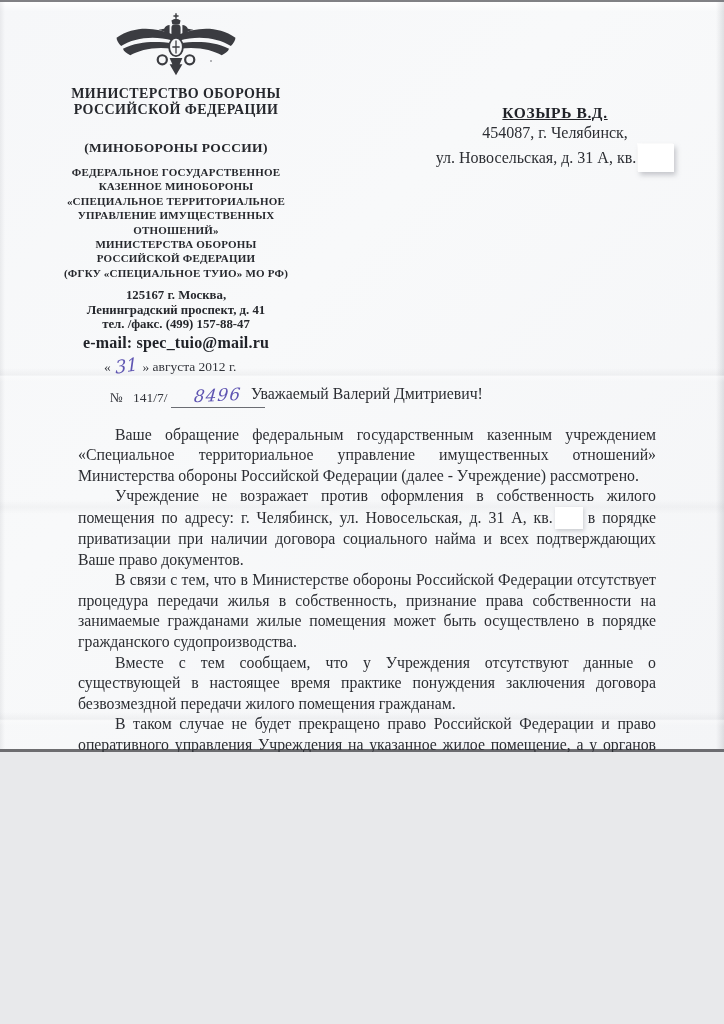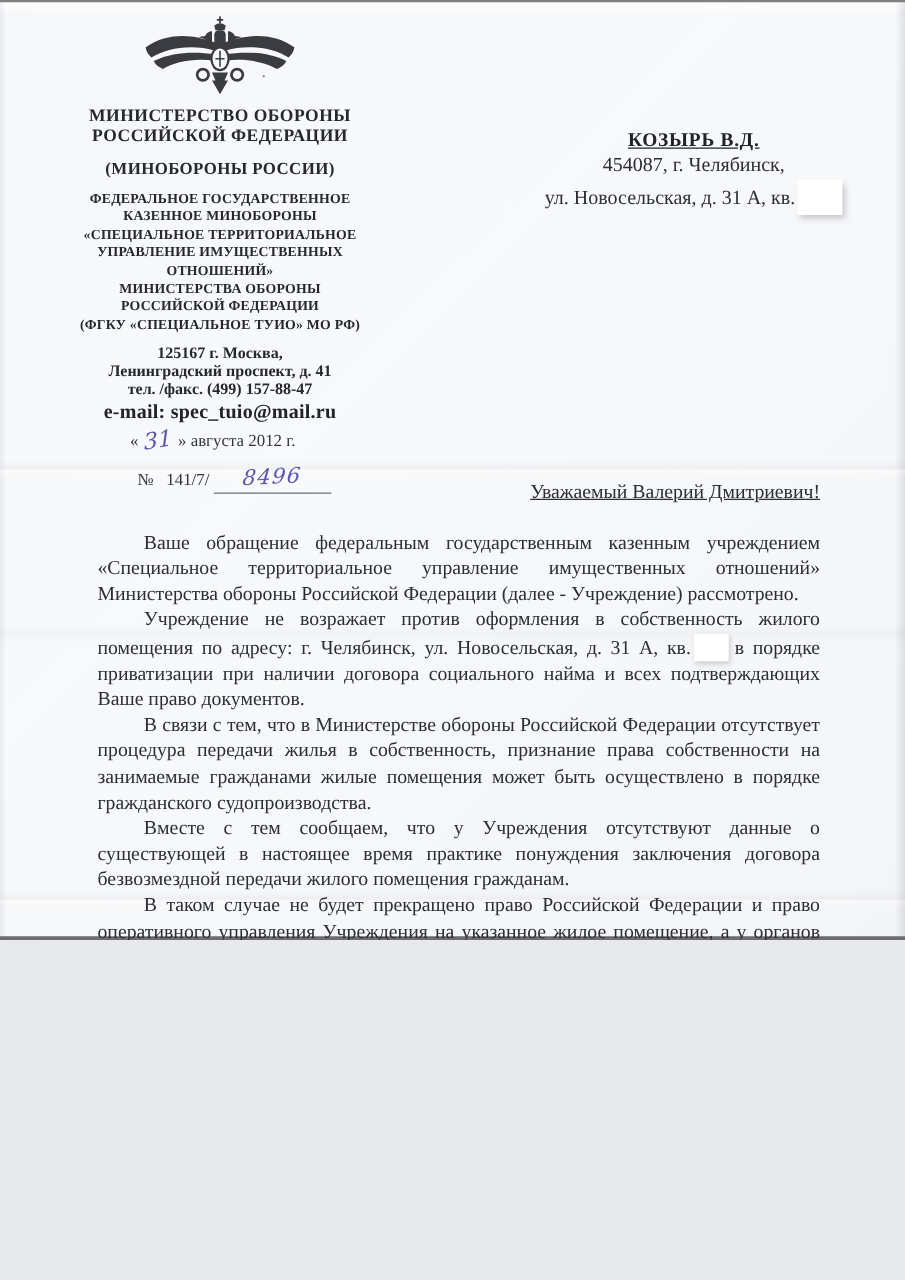--- a/index.html
+++ b/index.html
@@ -31,21 +31,21 @@
   
   .lh-left{
     position:absolute;left:8px;top:12px;width:336px;
     text-align:center;
   }
   .emblem-wrap{height:70px;margin-bottom:4px;}
   .ministry{
     font-weight:bold;font-size:14px;line-height:15.5px;letter-spacing:.4px;color:#26282d;
   }
   .ministry-short{
-    font-weight:bold;font-size:13.5px;margin-top:10px;letter-spacing:.3px;color:#26282d;
+    font-weight:bold;font-size:13.5px;margin-top:23px;letter-spacing:.3px;color:#26282d;
   }
   .org-block{
     margin-top:9px;font-weight:bold;font-size:11px;line-height:14.4px;letter-spacing:.2px;color:#26282d;
   }
   .addr-block{
     margin-top:8px;font-weight:bold;font-size:12.8px;line-height:14.6px;color:#26282d;
   }
   .email-line{
     margin-top:2px;font-weight:bold;font-size:16px;color:#212329;letter-spacing:.2px;
   }
@@ -77,21 +77,21 @@
     box-shadow:2px 3px 5px rgba(100,102,115,.35), -1px -1px 0 rgba(255,255,255,.8);
   }
   .redact-box.recipient-redact{width:36px;height:28px;vertical-align:-9px;margin-left:2px;}
   .redact-box.body-redact{width:28px;height:22px;vertical-align:-6px;margin:0 5px 0 2px;box-shadow:1px 2px 4px rgba(100,102,115,.3);}
 
   
   .letter-body{
     position:absolute;left:78px;top:384px;width:578px;
     font-size:15.8px;line-height:20.6px;color:#2c2e33;
   }
-  .salutation{text-align:right;margin:0 0 20px 0;text-decoration:underline;}
+  .salutation{text-align:center;margin:0 0 20px 0;}
   .letter-body p{
     margin:0;text-align:justify;text-indent:37px;
   }
   
   .sign-row{
     position:absolute;left:78px;top:816px;width:592px;
     display:flex;justify-content:space-between;
     font-size:16px;color:#2c2e33;
   }
   .signature-svg{position:absolute;left:396px;top:810px;}

